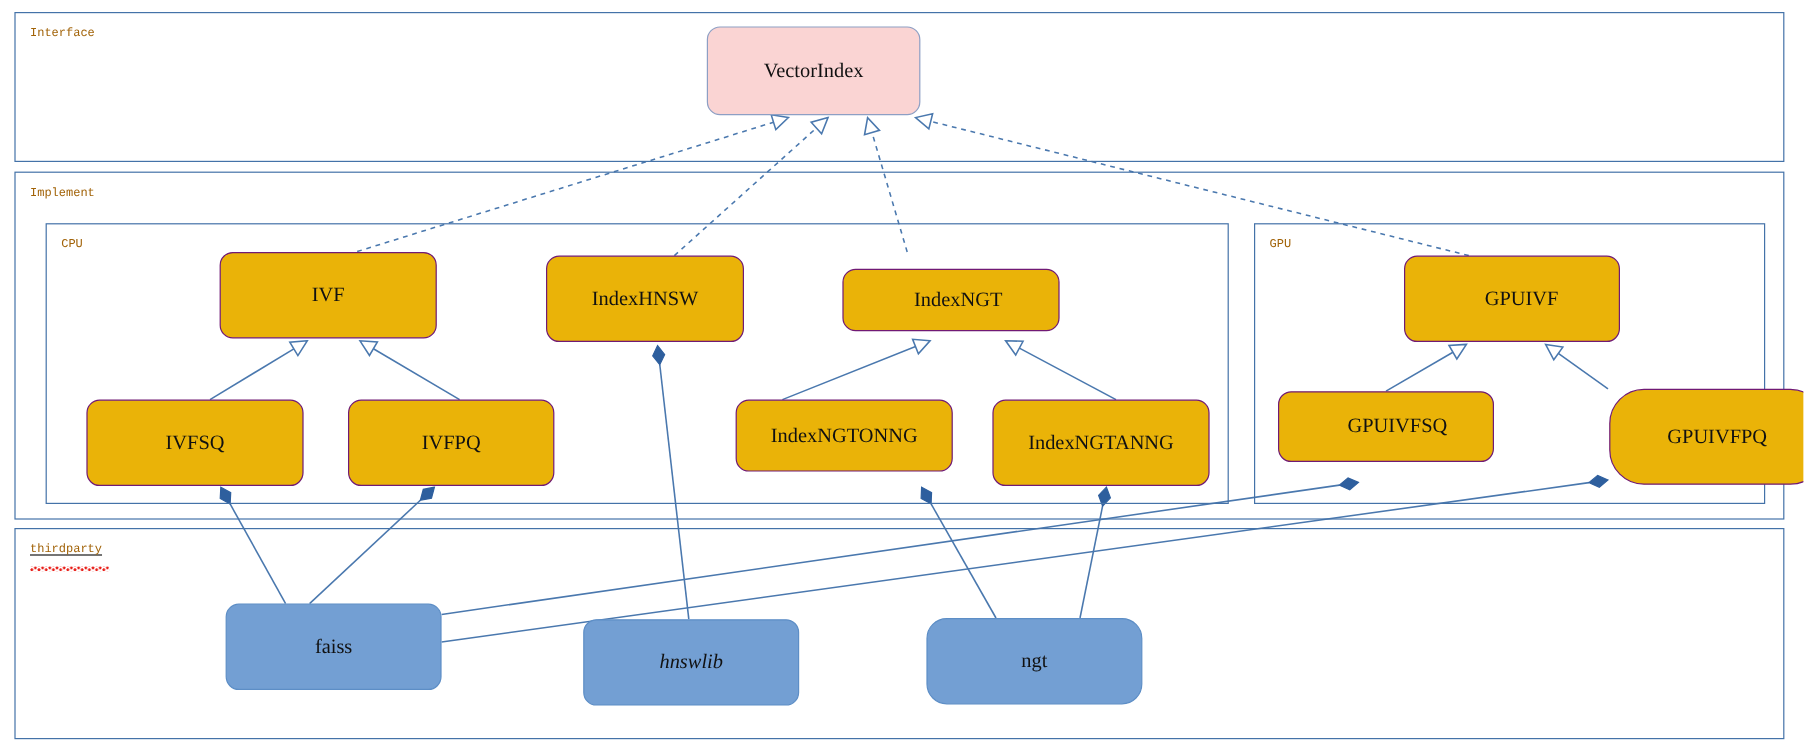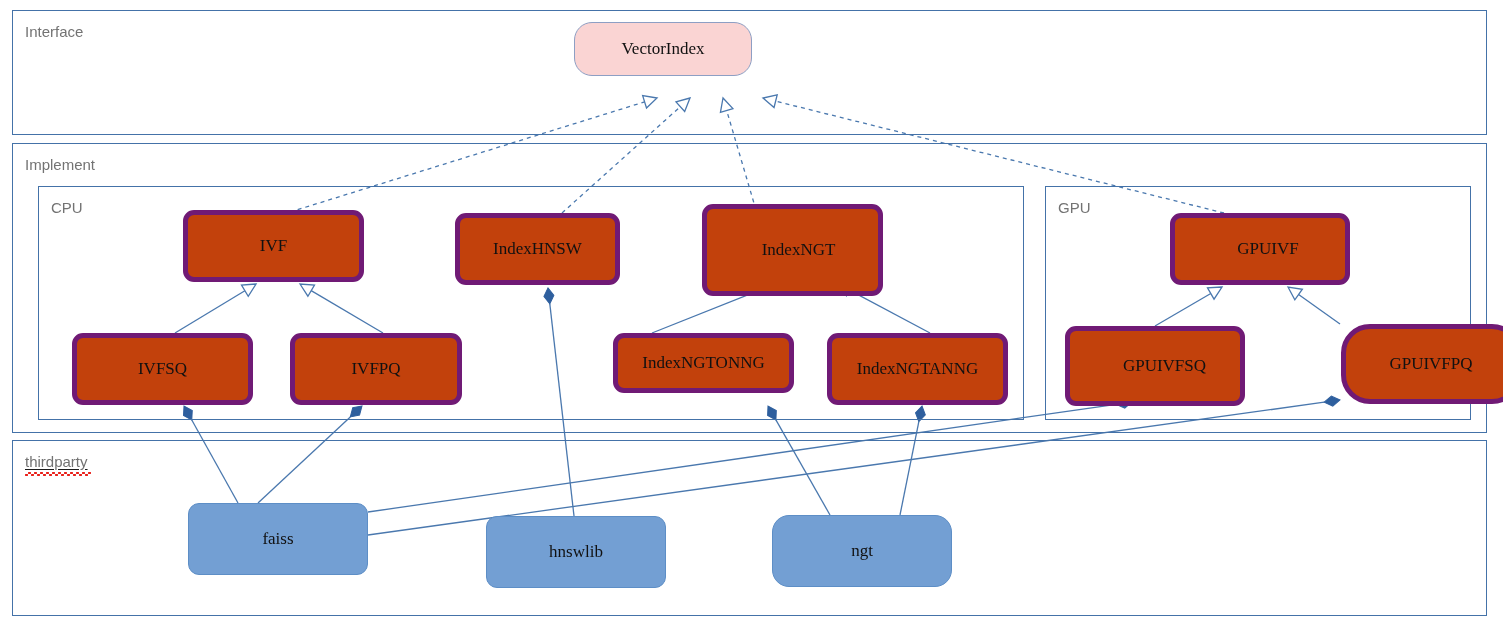--- a/index.html
+++ b/index.html
@@ -20,23 +20,23 @@
   }
   
   .pkg {
     position: absolute;
     box-sizing: border-box;
     border: 1px solid #4472a8;
     background: transparent;
   }
   .pkg-label {
     position: absolute;
-    font-family: Liberation Sans, sans-serif;
-    font-size: 15px;
-    color: #737373;
+    font-family: Liberation Mono, monospace;
+    font-size: 10px;
+    color: #a16207;
     white-space: nowrap;
     line-height: 1;
   }
   .pkg-label.spell {
     text-decoration: underline;
     text-decoration-color: #1a1a1a;
     text-underline-offset: 2px;
   }
   .spell-wave {
     position: absolute;
@@ -60,22 +60,22 @@
     font-size: 17px;
     color: #111111;
     line-height: 1.1;
     padding: 0 4px;
   }
   .node.iface {
     background: #fad4d3;
     border: 1px solid #8d9fc4;
   }
   .node.impl {
-    background: #c2410c;
-    border: 5px solid #701a75;
+    background: #eab308;
+    border: 1px solid #701a75;
   }
   .node.third {
     background: #739fd3;
     border: 1px solid #5d8ec6;
   }
   #edges {
     position: absolute;
     left: 0; top: 0;
     width: 1503px;
     height: 628px;
@@ -163,28 +163,28 @@
       <div class="pkg-label" style="left: 25px; top: 157px; text-align: right;">Implement</div>
       <div class="pkg" style="left: 38px; top: 186px; width: 986px; height: 234px;"></div>
       <div class="pkg-label" style="left: 51px; top: 200px;">CPU</div>
       <div class="pkg" style="left: 1045px; top: 186px; width: 426px; height: 234px;"></div>
       <div class="pkg-label" style="left: 1058px; top: 200px;">GPU</div>
       <div class="pkg" style="left: 12px; top: 440px; width: 1475px; height: 176px;"></div>
       <div class="pkg-label spell" style="left: 25px; top: 454px;">thirdparty</div>
       <div class="spell-wave" style="left: 25px; top: 472px; width: 66px;"></div>
     </div>
   <div id="node-layer">
-      <div class="node iface" style="left: 574px; top: 22px; width: 178px; height: 54px; border-radius: 18px;">VectorIndex</div>
+      <div class="node iface" style="left: 589px; top: 22px; width: 178px; height: 74px;">VectorIndex</div>
       <div class="node impl" style="left: 183px; top: 210px; width: 181px; height: 72px;">IVF</div>
       <div class="node impl" style="left: 455px; top: 213px; width: 165px; height: 72px;">IndexHNSW</div>
-      <div class="node impl" style="left: 702px; top: 204px; width: 181px; height: 92px; padding-left: 16px;">IndexNGT</div>
+      <div class="node impl" style="left: 702px; top: 224px; width: 181px; height: 52px; padding-left: 16px;">IndexNGT</div>
       <div class="node impl" style="left: 1170px; top: 213px; width: 180px; height: 72px; padding-left: 20px;">GPUIVF</div>
       <div class="node impl" style="left: 72px; top: 333px; width: 181px; height: 72px;">IVFSQ</div>
       <div class="node impl" style="left: 290px; top: 333px; width: 172px; height: 72px;">IVFPQ</div>
       <div class="node impl" style="left: 613px; top: 333px; width: 181px; height: 60px;">IndexNGTONNG</div>
       <div class="node impl" style="left: 827px; top: 333px; width: 181px; height: 72px;">IndexNGTANNG</div>
-      <div class="node impl" style="left: 1065px; top: 326px; width: 180px; height: 80px; padding-left: 23px;">GPUIVFSQ</div>
+      <div class="node impl" style="left: 1065px; top: 326px; width: 180px; height: 59px; padding-left: 23px;">GPUIVFSQ</div>
       <div class="node impl" style="left: 1341px; top: 324px; width: 180px; height: 80px; border-radius: 29px;">GPUIVFPQ</div>
       <div class="node third" style="left: 188px; top: 503px; width: 180px; height: 72px;">faiss</div>
-      <div class="node third" style="left: 486px; top: 516px; width: 180px; height: 72px;">hnswlib</div>
+      <div class="node third" style="left: 486px; top: 516px; width: 180px; height: 72px; font-style: italic;">hnswlib</div>
       <div class="node third" style="left: 772px; top: 515px; width: 180px; height: 72px; border-radius: 17px;">ngt</div>
     </div>
 </div>
 
 </body></html>

